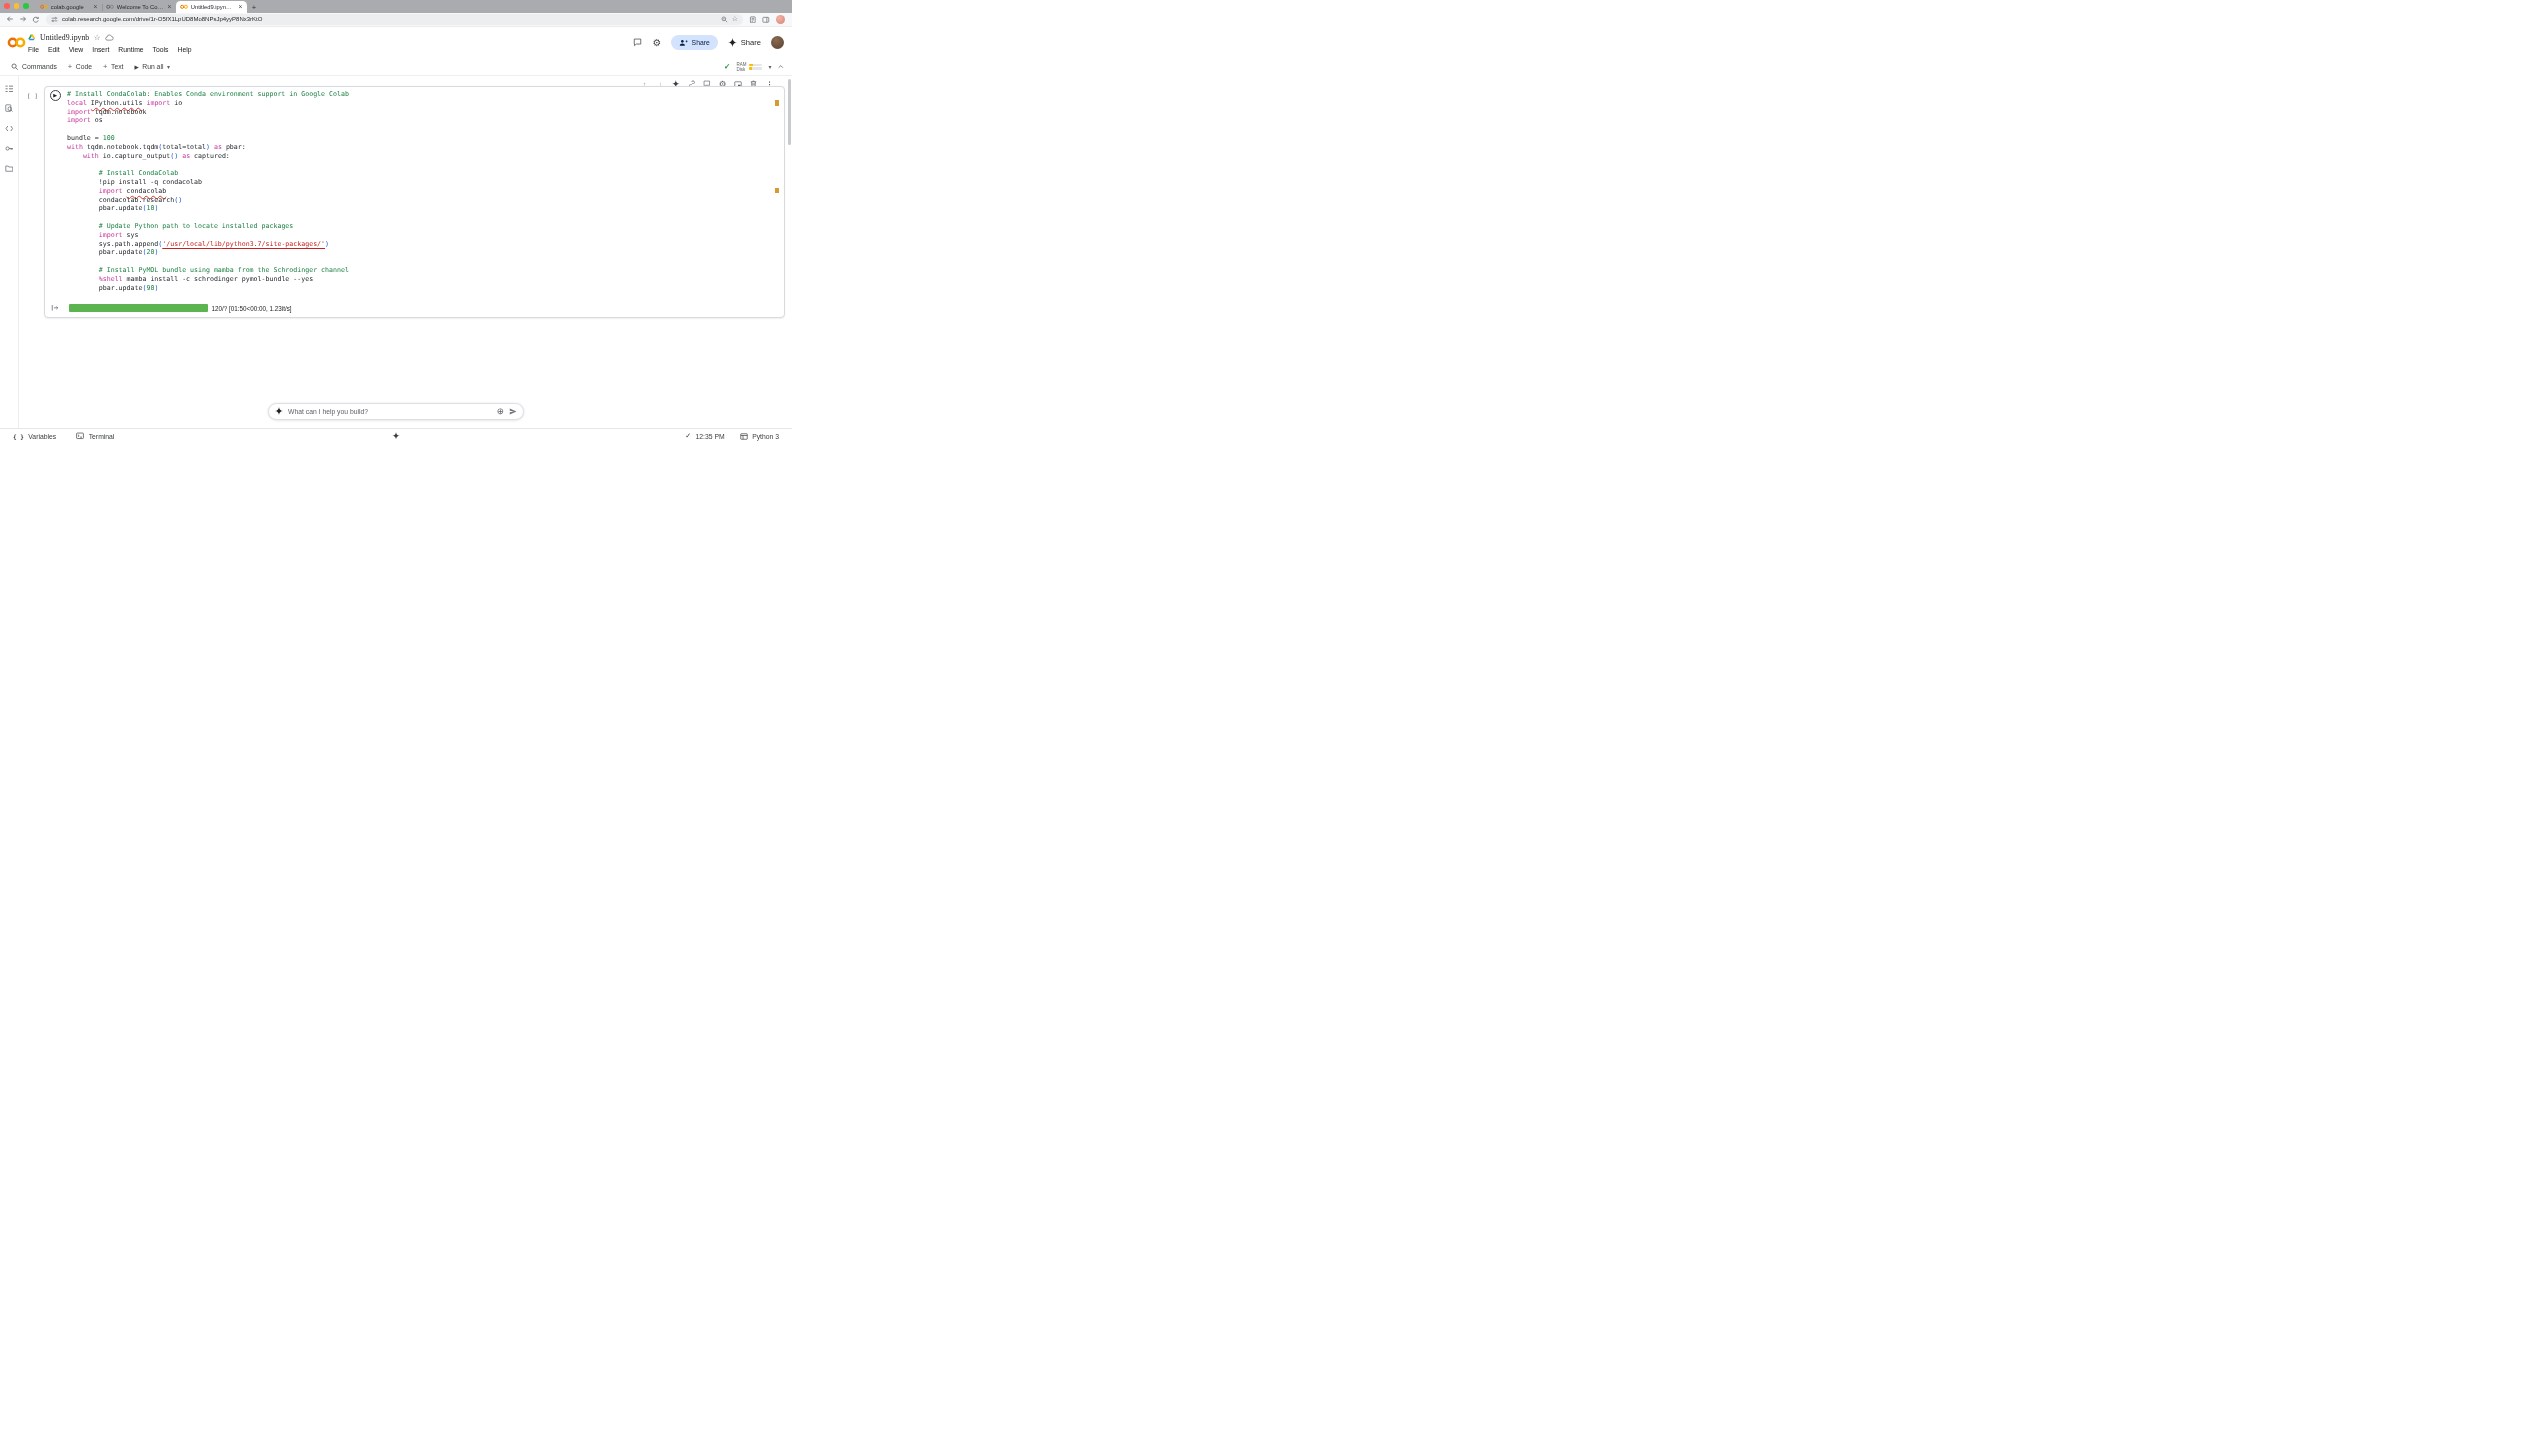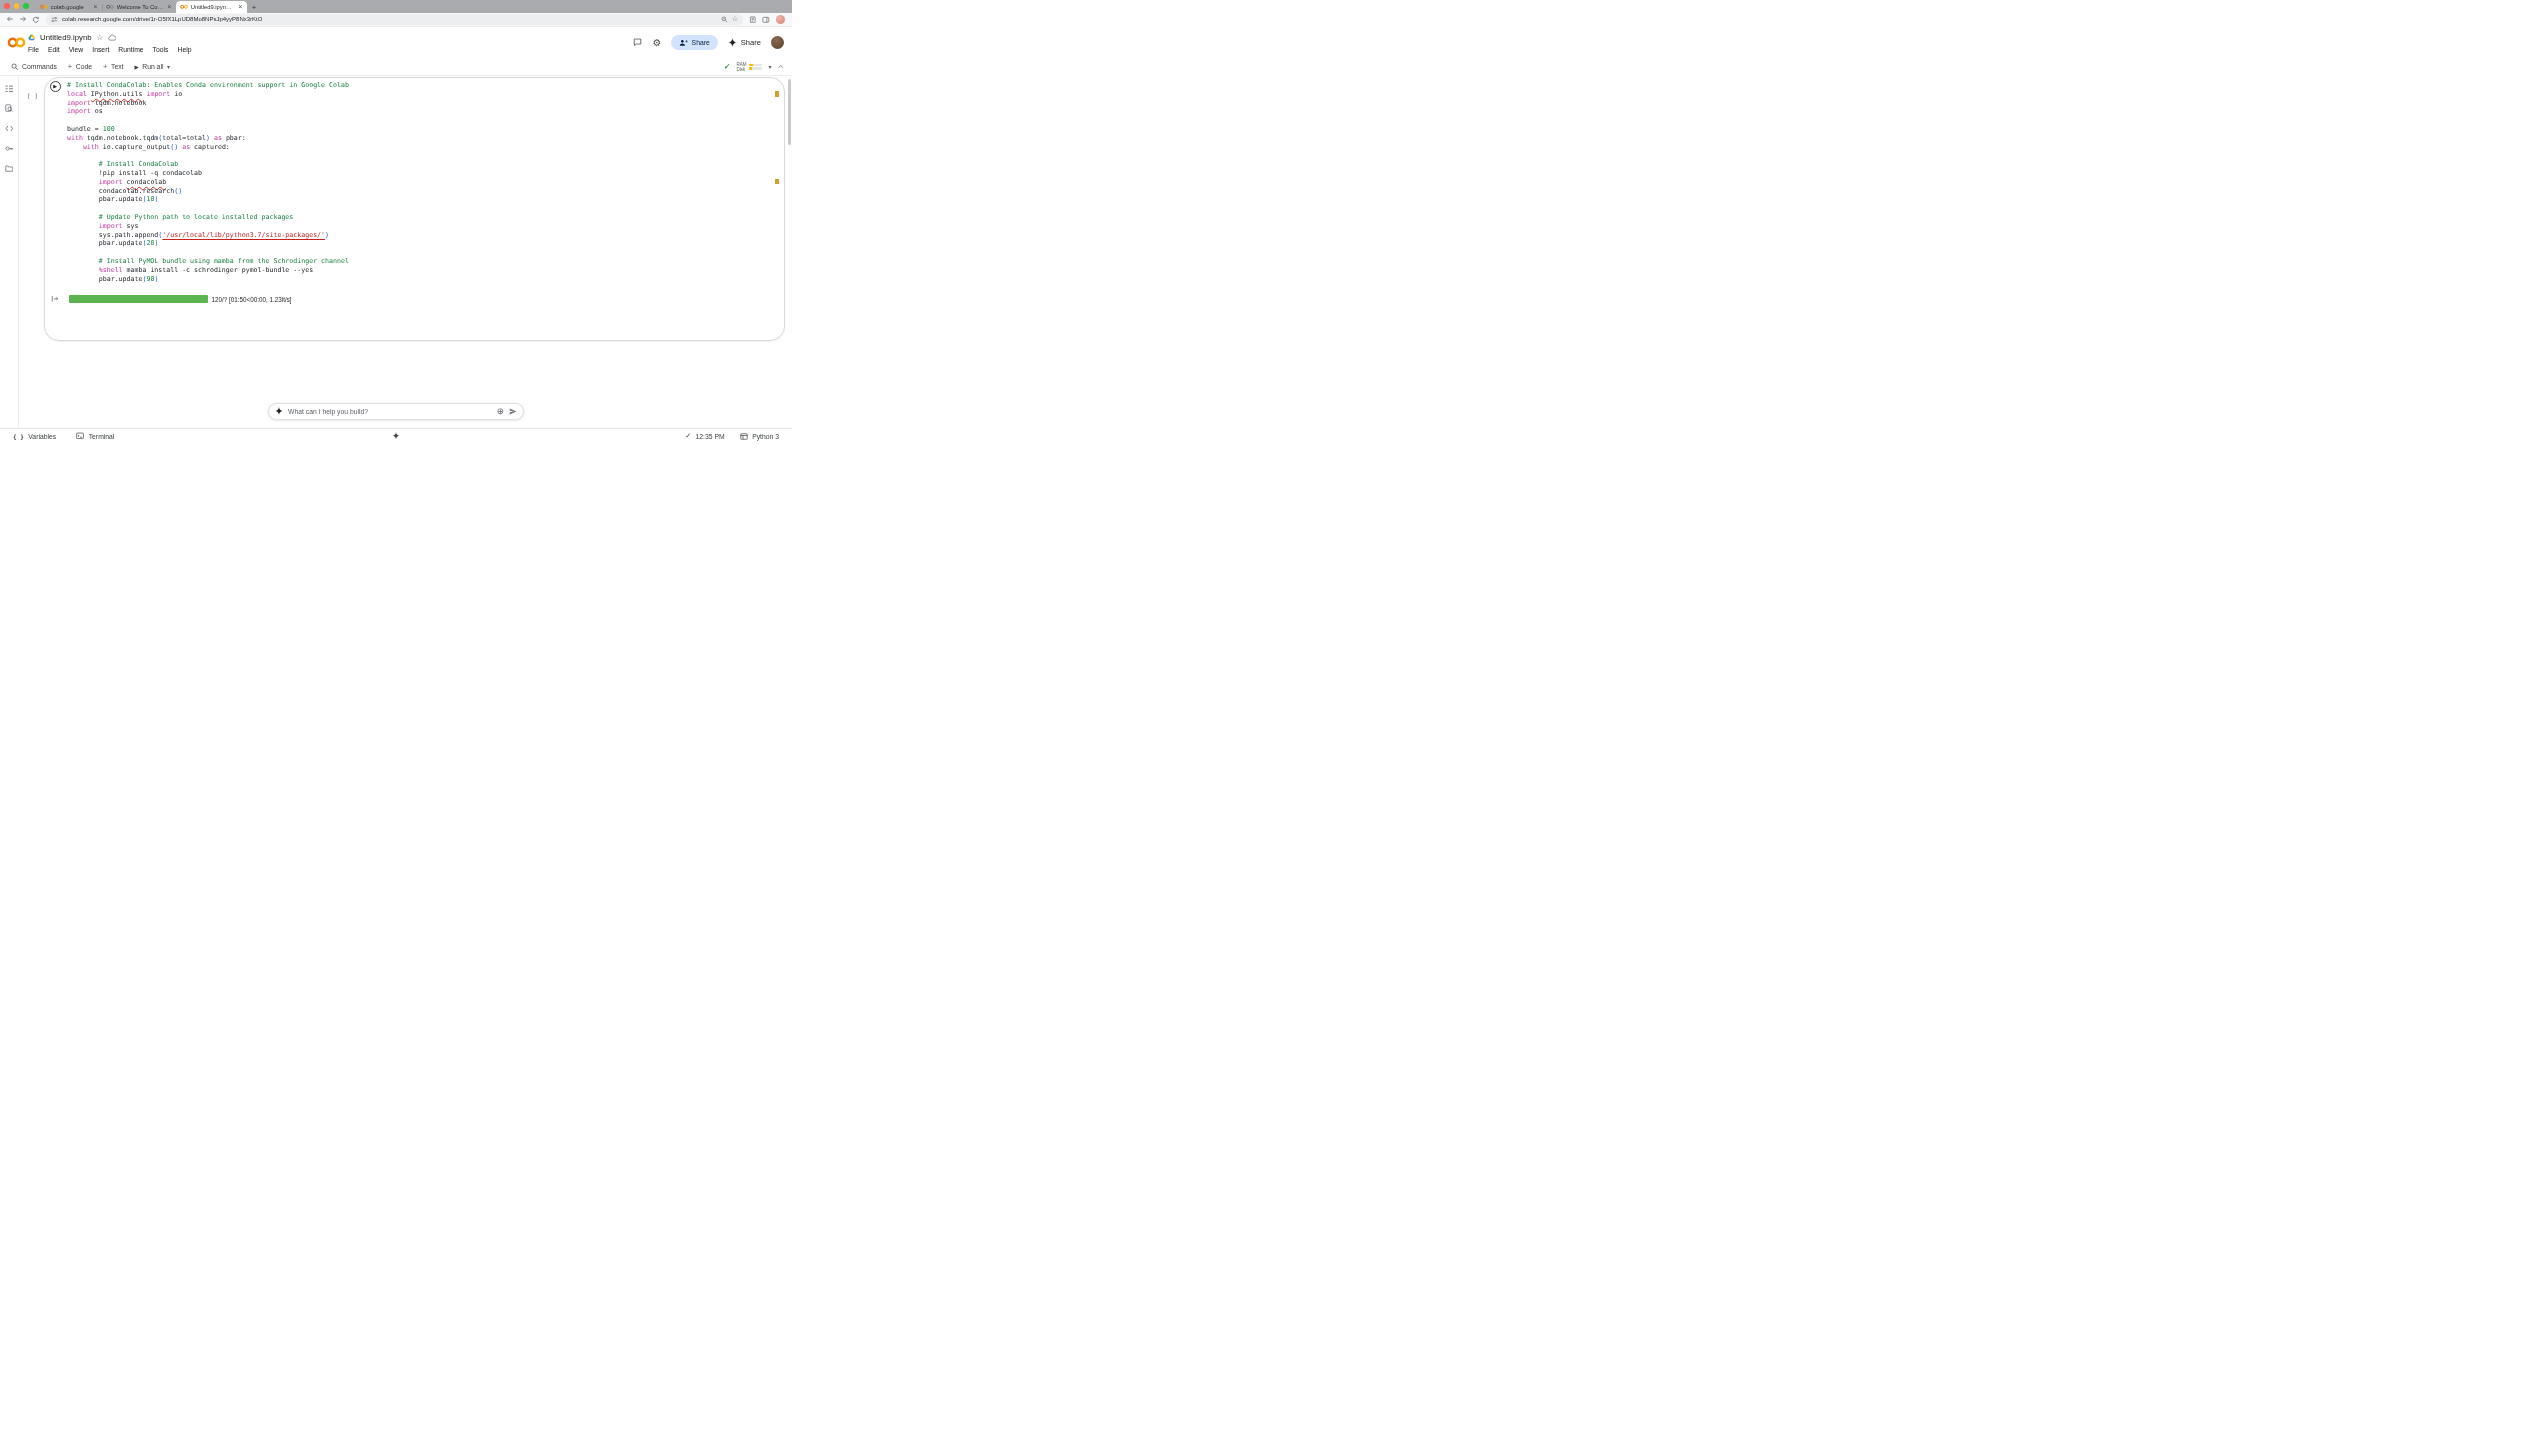--- a/index.html
+++ b/index.html
@@ -26,21 +26,21 @@
   .url-text { flex:1; font-size:6px; color:#27292b; white-space:nowrap; overflow:hidden; }
   .u-icon { display:inline-flex; align-items:center; color:#5f6368; }
   .u-icon.star{ font-size:7px; }
   .browser-avatar { width:9px; height:9px; border-radius:50%; background:radial-gradient(circle at 35% 30%, #f2b3a8, #d98277); margin:0 3px; }
 
   
   .colab-header { height:32px; background:#fff; display:flex; align-items:center; padding:0 8px 0 7px; }
   .logo { width:21px; display:flex; align-items:center; }
   .header-main { display:flex; flex-direction:column; justify-content:center; }
   .title-row { display:flex; align-items:center; gap:4.5px; height:13.6px; }
-  .nb-title { font-size:7.8px; color:#202124; }
+  .nb-title { font-size:7.8px; color:#202124;font-family:Liberation Serif, serif; }
   .title-ic { display:inline-flex; align-items:center; color:#5f6368; }
   .title-ic.star{font-size:7.6px;}
   .menu-row { display:flex; margin-left:-4.5px; margin-top:1px; }
   .menu-item { font-size:6.8px; color:#202124; padding:1.5px 4.5px; border-radius:2px; cursor:default; }
   .header-right { margin-left:auto; display:flex; align-items:center; gap:10px; }
   .hr-icon { display:inline-flex; color:#444746; }
   .hr-icon.gear { font-size:9.6px; line-height:1; }
   .share { height:15px; border-radius:8px; background:var(--share-bg,#d3e3fd); color:#041e49; display:flex; align-items:center; gap:4px; padding:0 8px; font-size:6.8px; }
   .gemini-chip { display:flex; align-items:center; gap:4px; font-size:7.6px; color:#1f1f1f; }
   .header-avatar { width:13px; height:13px; border-radius:50%; background:radial-gradient(circle at 40% 30%, #8a6a52, #56402f); }
@@ -61,21 +61,21 @@
   .res-bar.ram i{width:30%}.res-bar.disk i{width:20%}
   .collapse-ic { color:#5f6368; display:inline-flex; }
 
   
   .main { position:relative; height:352px; background:#fff; }
   .leftrail { position:absolute; left:0; top:0; bottom:0; width:19px; border-right:0.5px solid #ebedef; display:flex; flex-direction:column; align-items:center; padding-top:8px; gap:10px; }
   .rail-ic { width:10px; height:10px; display:inline-flex; align-items:center; justify-content:center; color:#5f6368; }
 
   .cell-gutter { position:absolute; left:27px; top:16px; font:6px "DejaVu Sans Mono", monospace; color:#616161; }
 
-  .cell { position:absolute; left:44px; top:1px; width:741px; height:264px; background:#fff; border:0.5px solid #d7dade; border-radius:15px; box-shadow:0 0.5px 1.5px rgba(60,64,67,.08); }
+  .cell { position:absolute; left:44px; top:10px; width:741px; height:232px; background:#fff; border:0.5px solid #d7dade; border-radius:4px; box-shadow:0 0.5px 1.5px rgba(60,64,67,.08); }
   .runbtn { position:absolute; left:4.5px; top:3.5px; width:11px; height:11px; border-radius:50%; border:0.8px solid #3c4043; display:flex; align-items:center; justify-content:center; background:#fff; }
   .runbtn span { font-size:5px; color:#202124; margin-left:0.5px; line-height:1; }
   .code { position:absolute; left:22px; top:3.5px; right:15px; }
   .code-line { white-space:pre; font:6.6px/8.8px "DejaVu Sans Mono", monospace; color:#24292e; }
   .tok-t { color:#24292e; }
   .tok-c { color:var(--comment,#1c8043); }
   .tok-k { color:var(--keyword,#c6369b); }
   .tok-n { color:var(--number,#1c8043); }
   .tok-p { color:var(--paren,#1a56db); }
   .tok-s { color:var(--string,#c5221f); text-decoration:underline; text-underline-offset:1.5px; }

